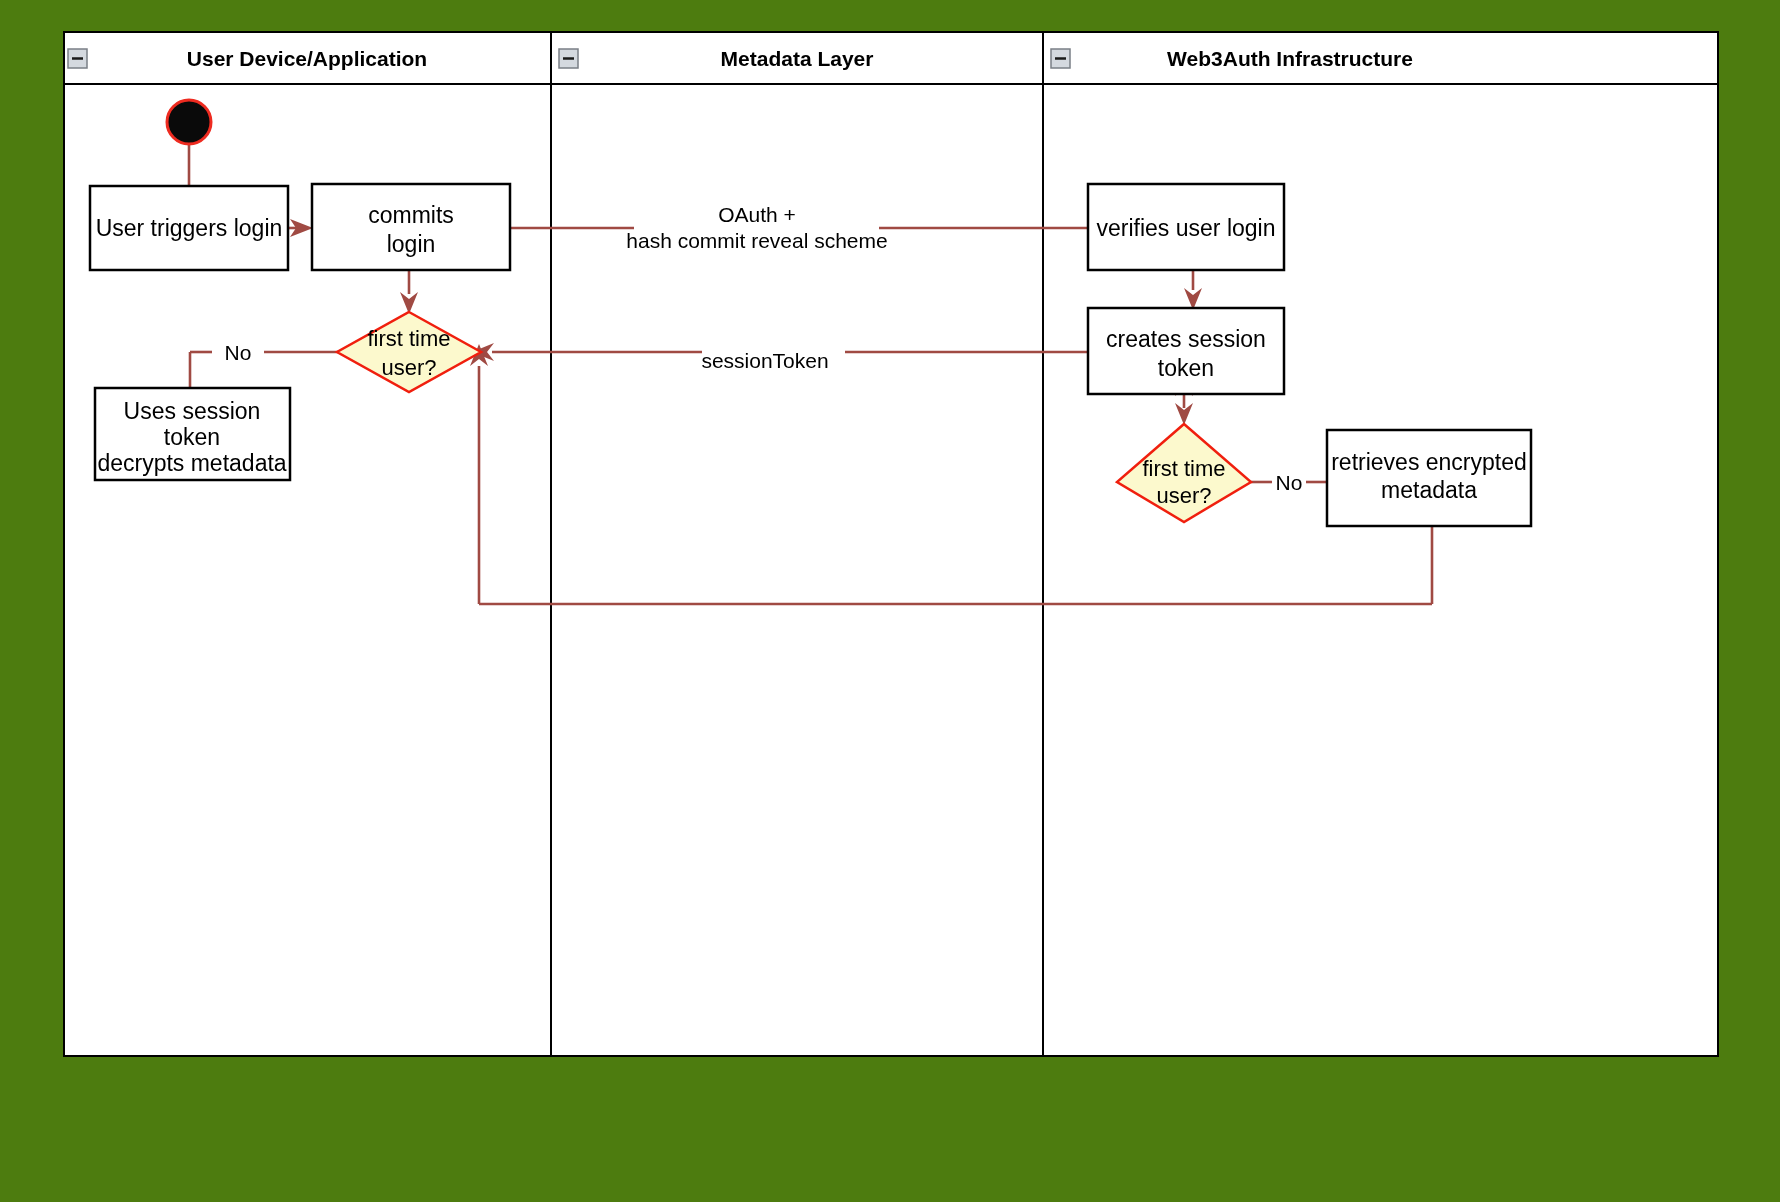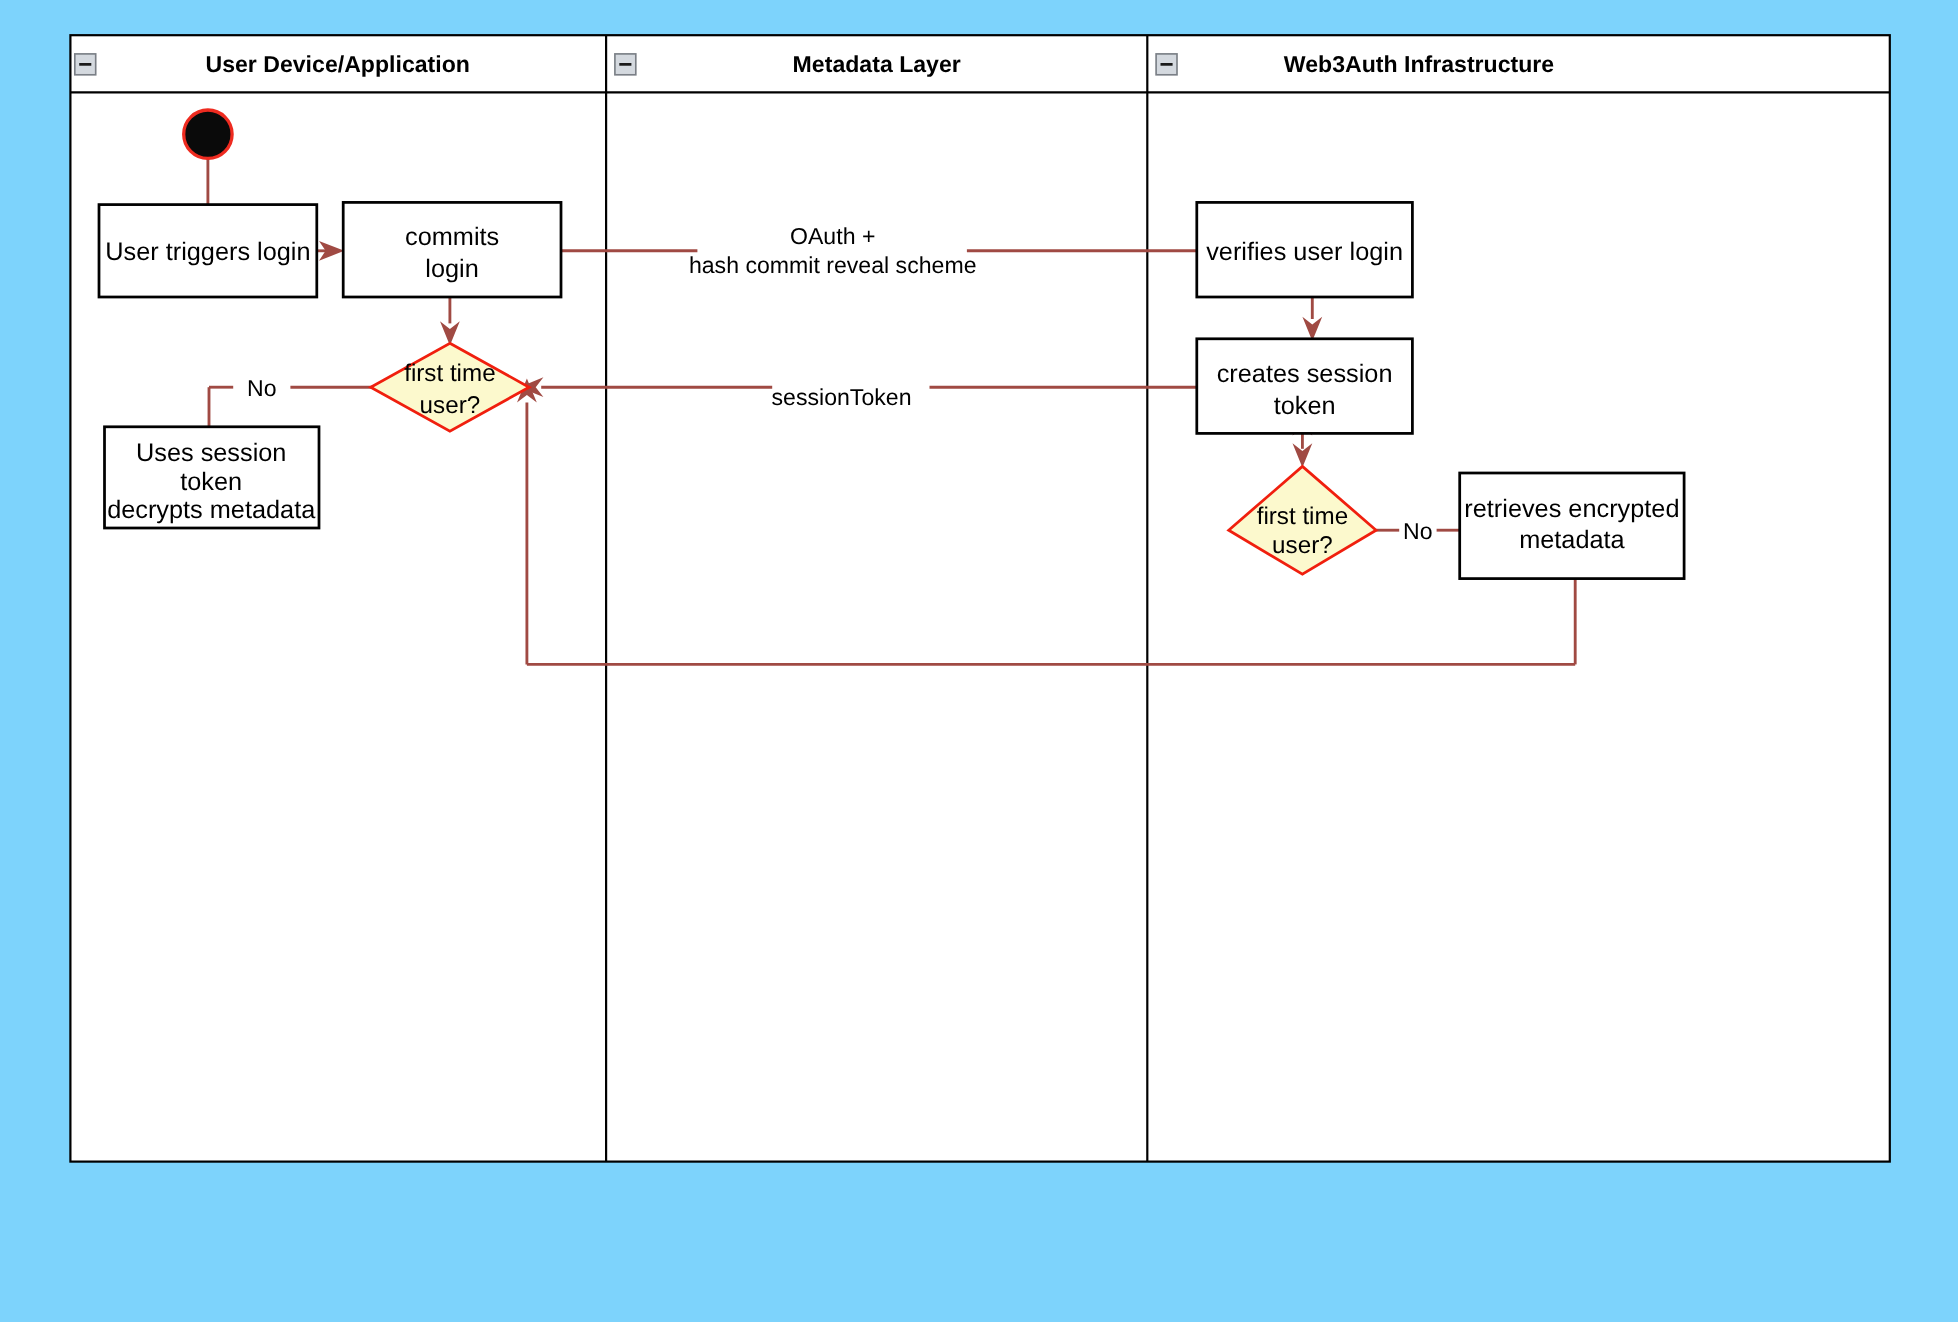--- a/index.html
+++ b/index.html
@@ -11,21 +11,21 @@
   body {
     font-family: "Liberation Sans", sans-serif;
     width: 1780px;
     height: 1202px;
     overflow: hidden;
   }
   #canvas {
     position: relative;
     width: 1780px;
     height: 1202px;
-    background: #7dd3fc;
+    background: #4d7c0f;
   }
   svg#diagram {
     position: absolute;
     left: 0;
     top: 0;
     width: 1780px;
     height: 1202px;
   }
   .lane-frame {
     fill: #ffffff;

